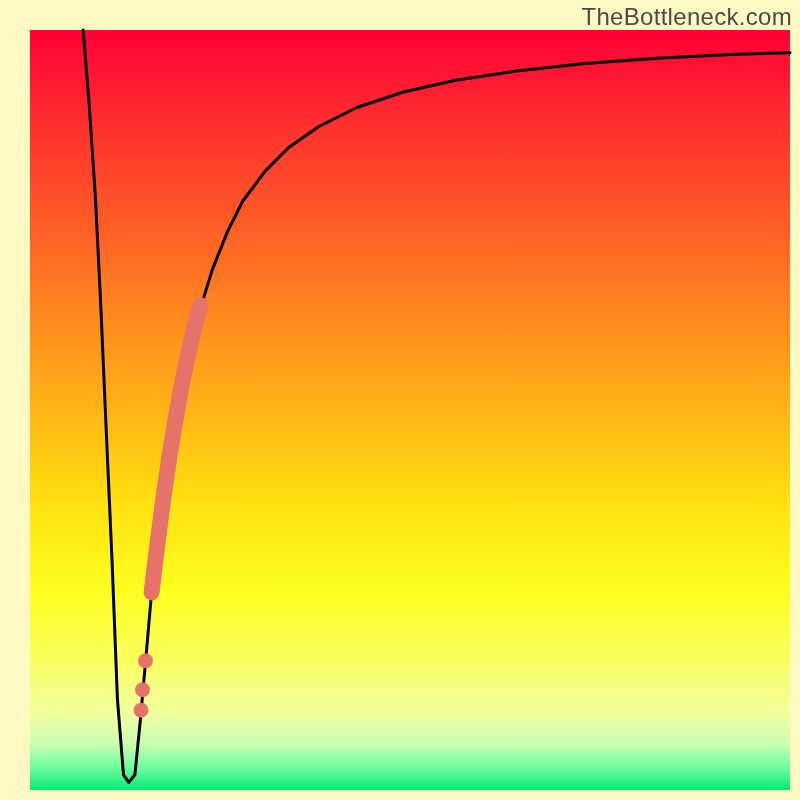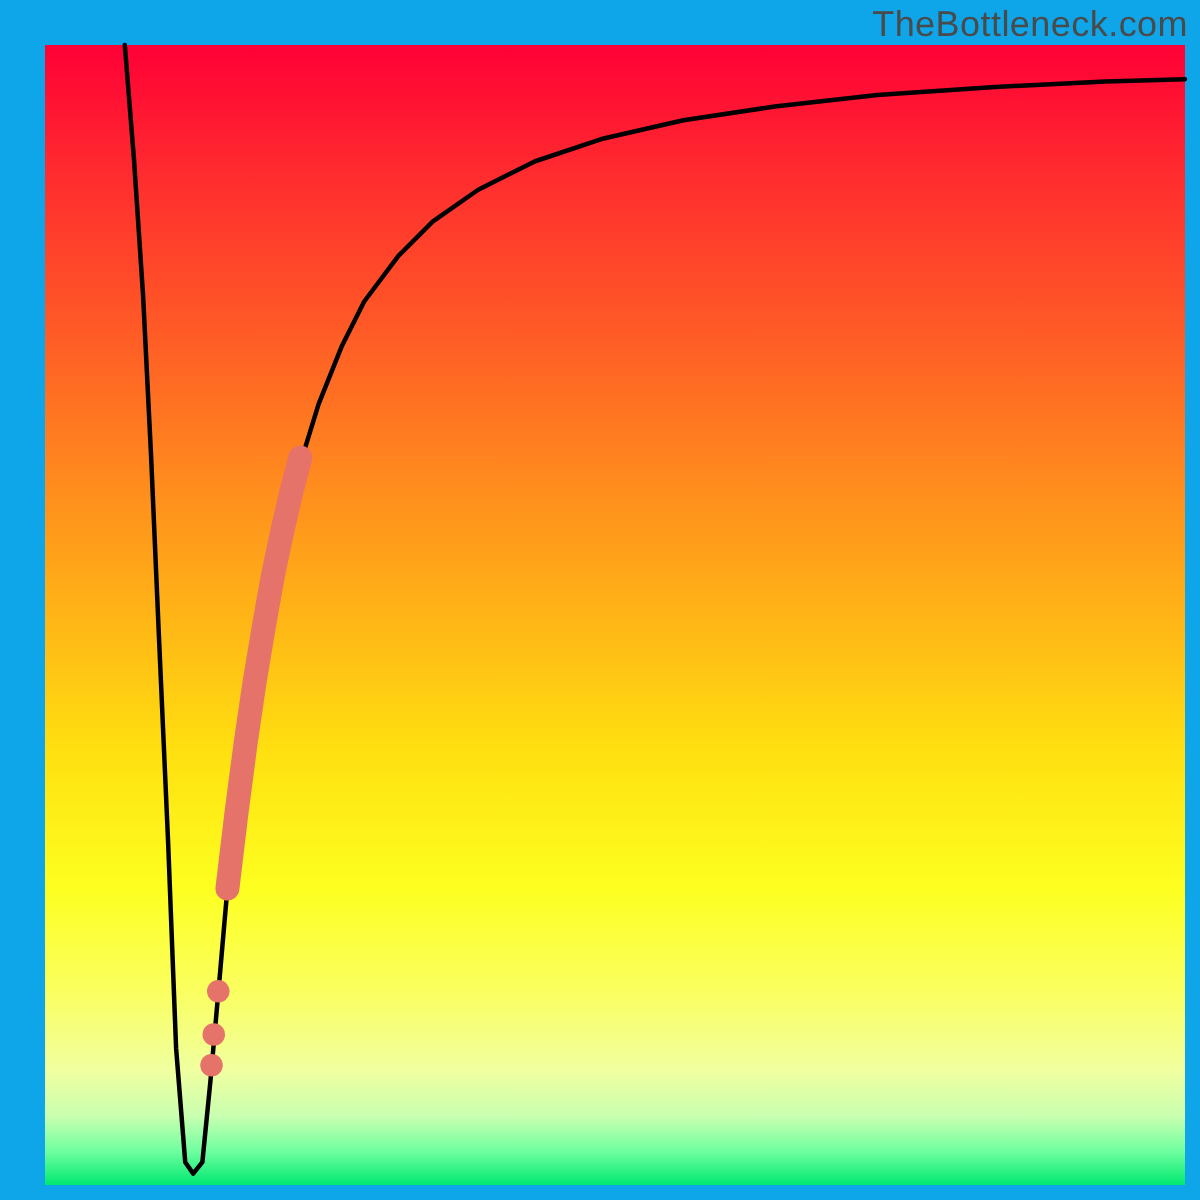--- a/index.html
+++ b/index.html
@@ -7,21 +7,21 @@
     padding: 0;
     width: 800px;
     height: 800px;
     overflow: hidden;
     font-family: Arial, Helvetica, sans-serif;
   }
   .chart-container {
     position: relative;
     width: 800px;
     height: 800px;
-    background: #0ea5e9;
+    background: #fef9c3;
   }
   .plot-area {
     position: absolute;
     left: 30px;
     top: 30px;
     width: 760px;
     height: 760px;
     background: linear-gradient(to bottom,
       #ff0036 0%,
       #ff2e2e 12%,

